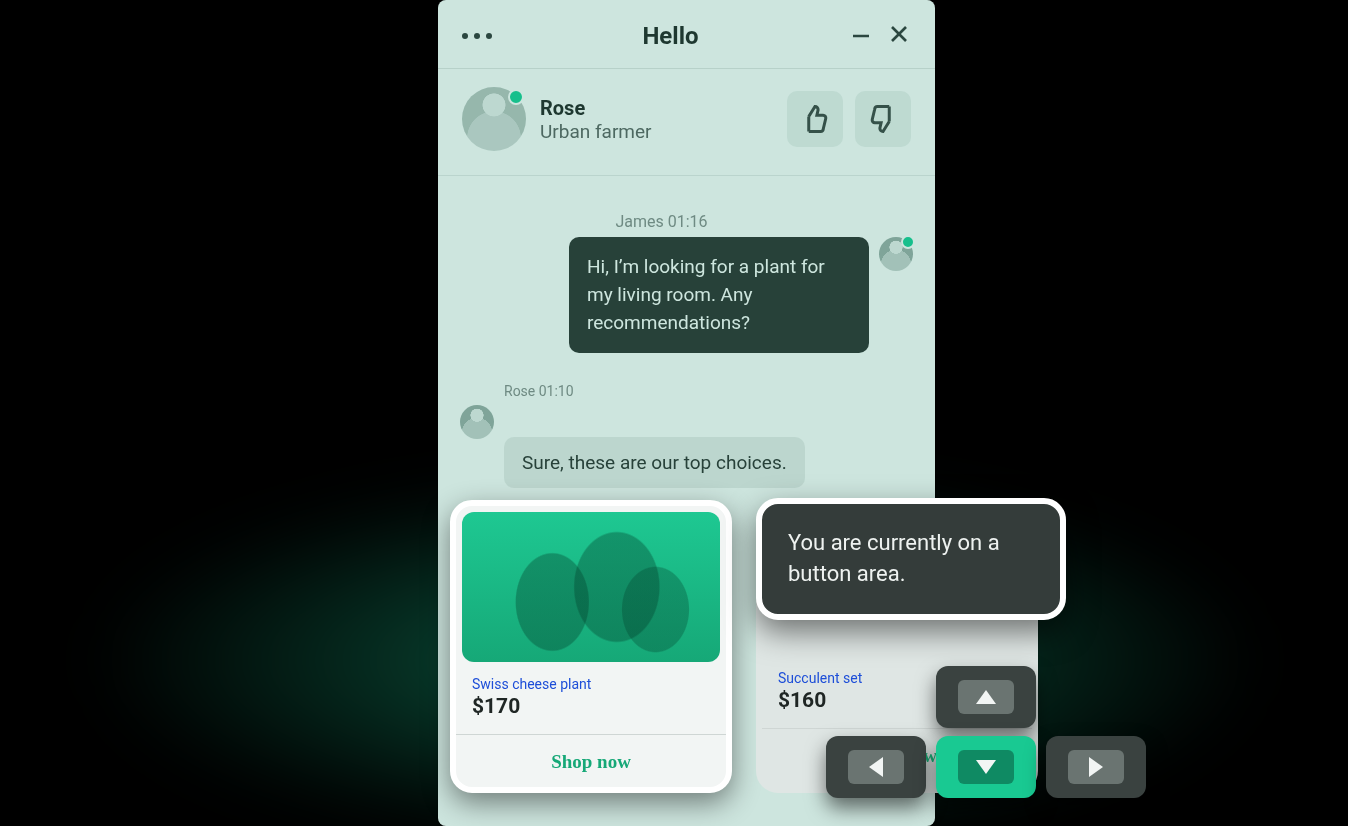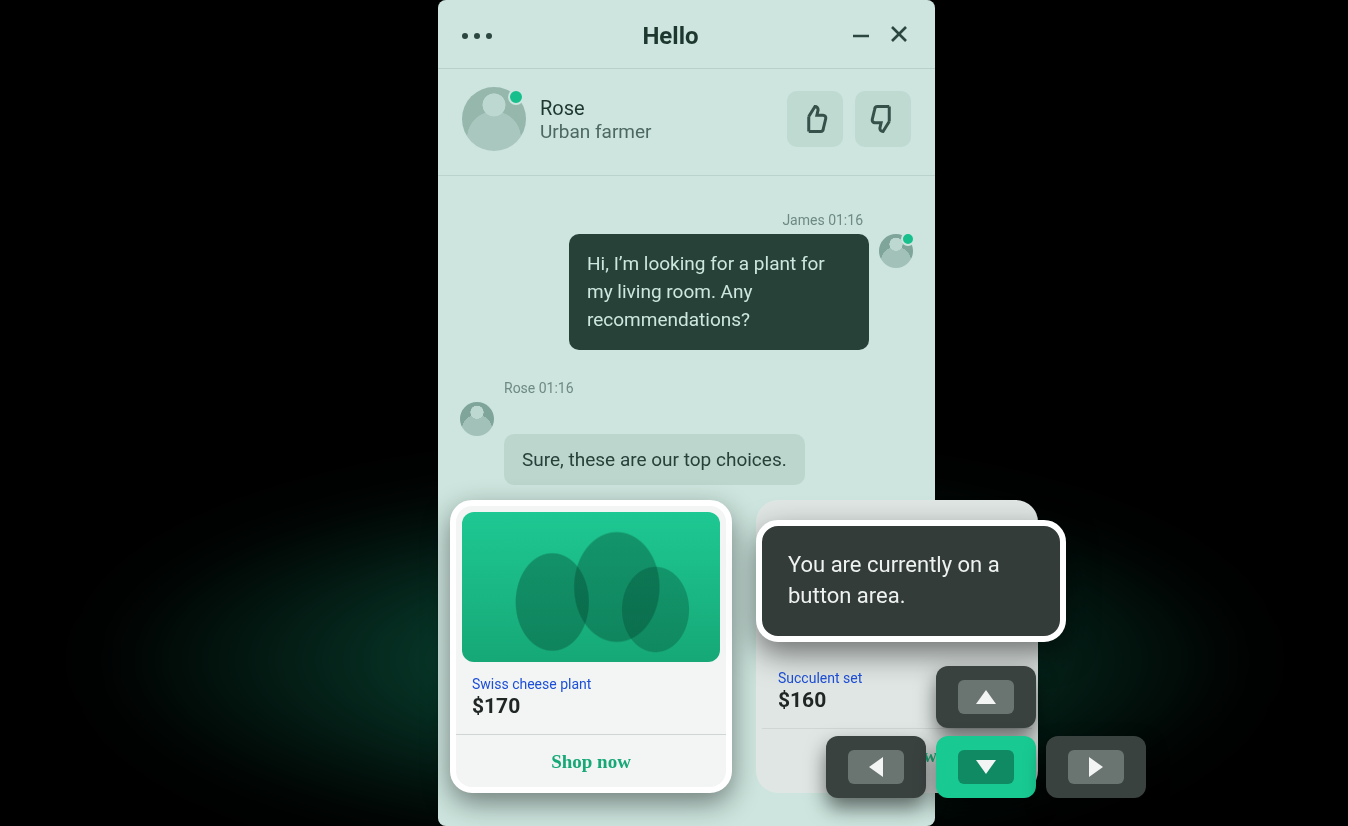--- a/index.html
+++ b/index.html
@@ -52,32 +52,32 @@
   }
   .avatar-lg {
     width:64px; height:64px; border-radius:50%;
     background: radial-gradient(circle at 50% 28%, #d6dedc 0 20%, transparent 21%),
                 radial-gradient(circle at 50% 80%, #c0cbc8 0 44%, transparent 45%),
                 #a9b8b3;
     position:relative;
     flex-shrink:0;
   }
   .presence { position:absolute; top:2px; right:2px; width:16px; height:16px; background:#17c28e; border:2px solid #e8edec; border-radius:50%; }
-  .agent-info .name { font-weight:400; font-size:20px; color:#1f2624; }
+  .agent-info .name { font-weight:700; font-size:20px; color:#1f2624; }
   .agent-info .role { font-size:19px; color:#555e5c; }
   .rate-box { margin-left:auto; display:flex; gap:12px; }
   .rate-btn {
     width:56px; height:56px; border-radius:10px; background:#d7e0dd;
     display:flex; align-items:center; justify-content:center;
   }
   .rate-btn svg { stroke:#3a4341; fill:none; stroke-width:2.4; }
 
   .messages { padding: 30px 22px 0 22px; position:relative; }
 
-  .meta-right { font-size:14px; color:#7c8583; text-align:right; padding-right:50px; margin-top:6px; }
+  .meta-right { font-size:16px; color:#7c8583; text-align:center; padding-right:50px; margin-top:6px; }
   .msg-out-wrap { display:flex; justify-content:flex-end; gap:10px; margin-top:6px; }
   .bubble-out {
     max-width:300px; background:#2a312f; color:#e9eeec;
     border-radius:10px; padding:16px 18px; font-size:19px; line-height:1.48;
   }
   .avatar-sm {
     width:34px; height:34px; border-radius:50%; flex-shrink:0;
     background: radial-gradient(circle at 50% 30%, #d6dedc 0 22%, transparent 23%),
                 radial-gradient(circle at 50% 82%, #b7c4c0 0 46%, transparent 47%),
                 #8fa39d;
@@ -116,21 +116,21 @@
   }
   .card .body { padding: 8px 16px 4px 16px; }
   .card .title { font-size:14px; color:#1d4ed8; }
   .card .price { font-size:21px; font-weight:700; color:#1f2624; margin-top:2px;}
   .card .sep { height:1px; background:#cfd6d4; margin:12px 0 0 0;}
   .card .cta { text-align:center; padding:16px 0 14px; font-size:19px; font-weight:700; color:#16a877;font-family:Liberation Serif, serif; }
   .card.secondary .cta { color:#1db87f; }
 
   
   .tooltip {
-    position:absolute; left:756px; top:520px;
+    position:absolute; left:756px; top:498px;
     width:310px;
     background:#343c3a; color:#eef2f0;
     border:6px solid #fff; border-radius:22px;
     padding:24px 26px; font-size:22px; line-height:1.4;
     box-shadow: 0 12px 30px rgba(0,0,0,.5);
   }
 
   
   .keys { position:absolute; left:826px; top:666px; }
   .key {
@@ -212,21 +212,21 @@
       </div>
     </div>
 
     <div class="messages" data-interactable="false">
       <div class="meta-right" data-interactable="false">James 01:16</div>
       <div class="msg-out-wrap">
         <div class="bubble-out" data-interactable="false">Hi, I’m looking for a plant for my living room. Any recommendations?</div>
         <div class="avatar-sm green" data-interactable="false"></div>
       </div>
 
-      <div class="meta-left" data-interactable="false">Rose 01:16</div>
+      <div class="meta-left" data-interactable="false">Rose 01:10</div>
       <div class="msg-in-wrap">
         <div class="avatar-sm" data-interactable="false"></div>
         <div class="bubble-in" data-interactable="false">Sure, these are our top choices.</div>
       </div>
     </div>
 
   </div>
 
   <div class="cards-row" data-interactable="false">
     <div class="card" data-interactable="true">

